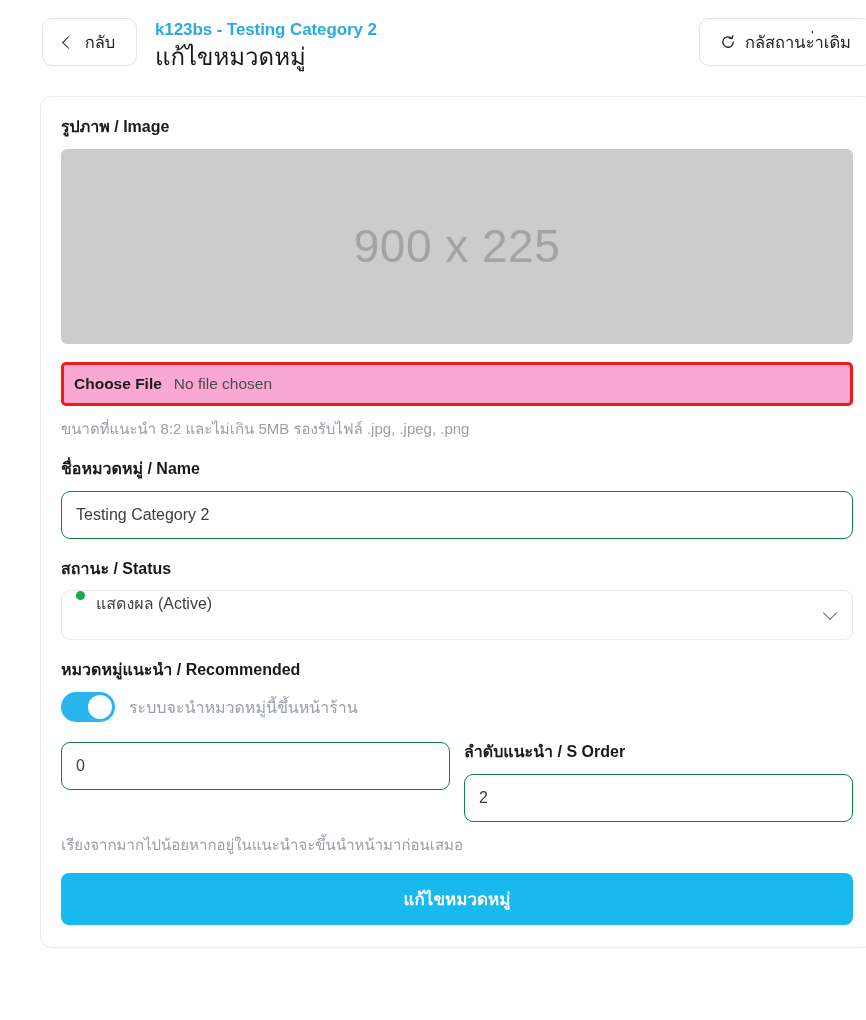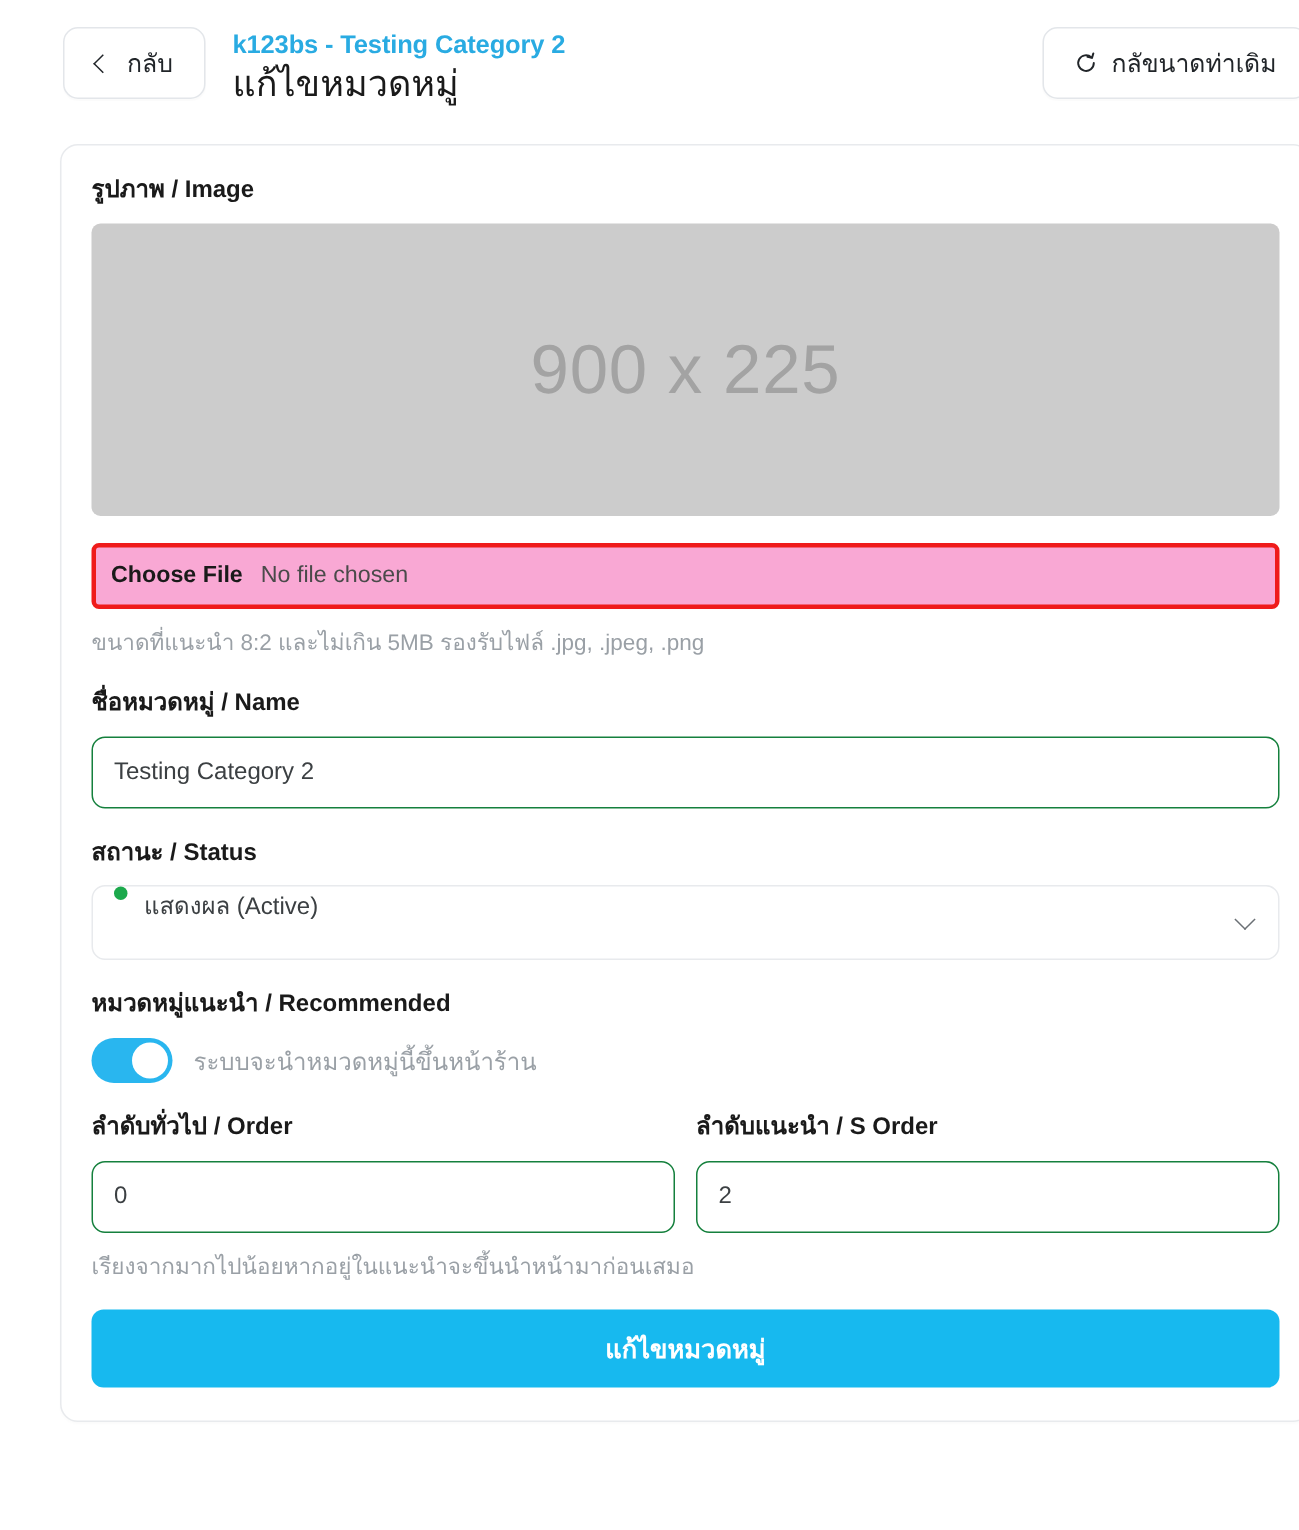--- a/index.html
+++ b/index.html
@@ -278,21 +278,21 @@
       <div class="page-title">แก้ไขหมวดหมู่</div>
     </div>
 
     <button class="reset-button">
       <span class="refresh-icon">
         <svg width="16" height="16" viewBox="0 0 16 16" fill="none" xmlns="http://www.w3.org/2000/svg">
           <path d="M13.2 8A5.2 5.2 0 1 1 11.6 4.3" stroke="#212529" stroke-width="1.3" stroke-linecap="round" fill="none"></path>
           <path d="M12.9 1.6 L12 4.6 L9 3.9" stroke="#212529" stroke-width="1.3" stroke-linecap="round" stroke-linejoin="round" fill="none"></path>
         </svg>
       </span>
-      <span>กลัขนาดท่าเดิม</span>
+      <span>กลัสถานะ่าเดิม</span>
     </button>
   </div>
 
   <div class="card">
 
     
     <div>
       <div class="field-label">รูปภาพ / Image</div>
       <div class="image-placeholder">
         <span class="image-placeholder-text">900 x 225</span>
@@ -327,21 +327,20 @@
         <div class="toggle">
           <div class="toggle-knob"></div>
         </div>
         <span class="toggle-caption">ระบบจะนำหมวดหมู่นี้ขึ้นหน้าร้าน</span>
       </div>
     </div>
 
     
     <div class="order-row">
       <div class="order-col">
-        <div class="field-label">ลำดับทั่วไป / Order</div>
         <input class="text-input" type="text" value="0" placeholder="0" style="">
       </div>
       <div class="order-col">
         <div class="field-label">ลำดับแนะนำ / S Order</div>
         <input class="text-input" type="text" value="2" placeholder="0" style="">
       </div>
     </div>
 
     <div class="helper-text">เรียงจากมากไปน้อยหากอยู่ในแนะนำจะขึ้นนำหน้ามาก่อนเสมอ</div>
 

